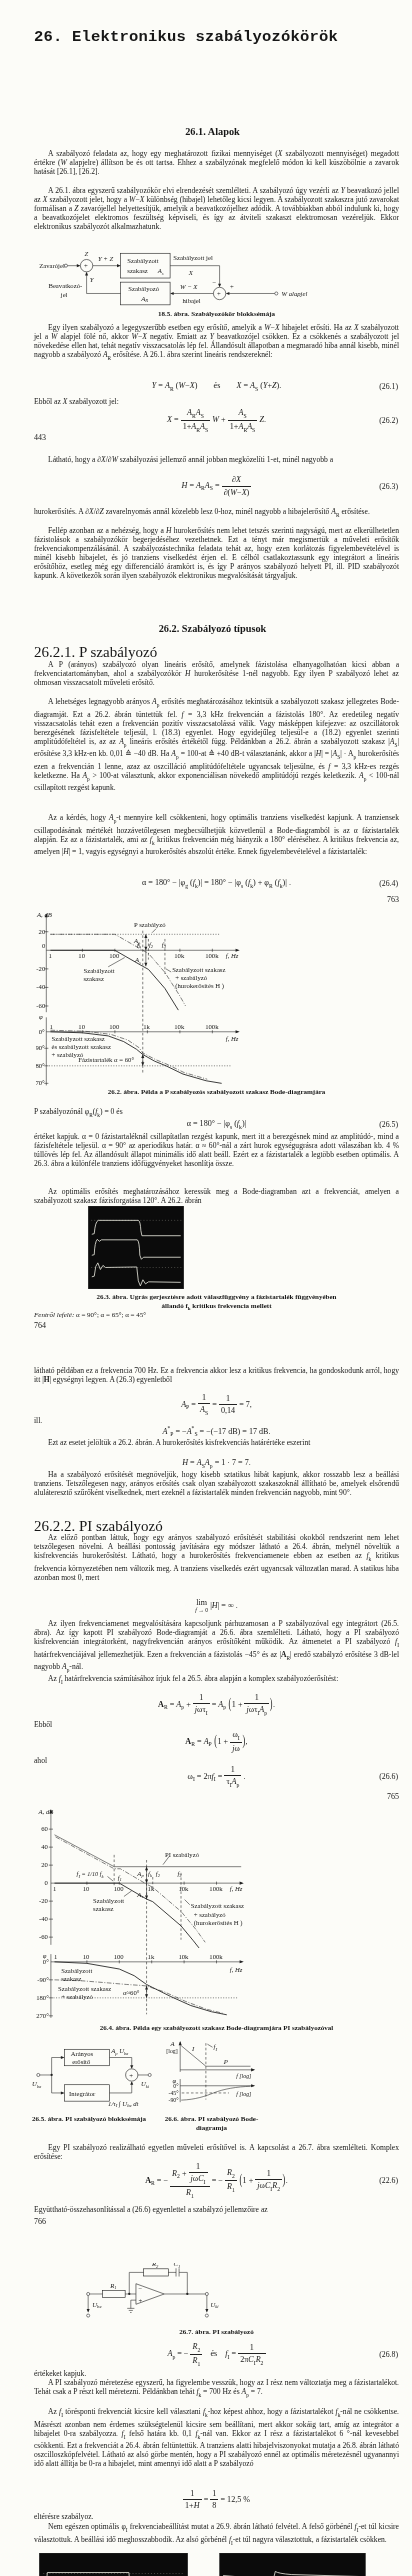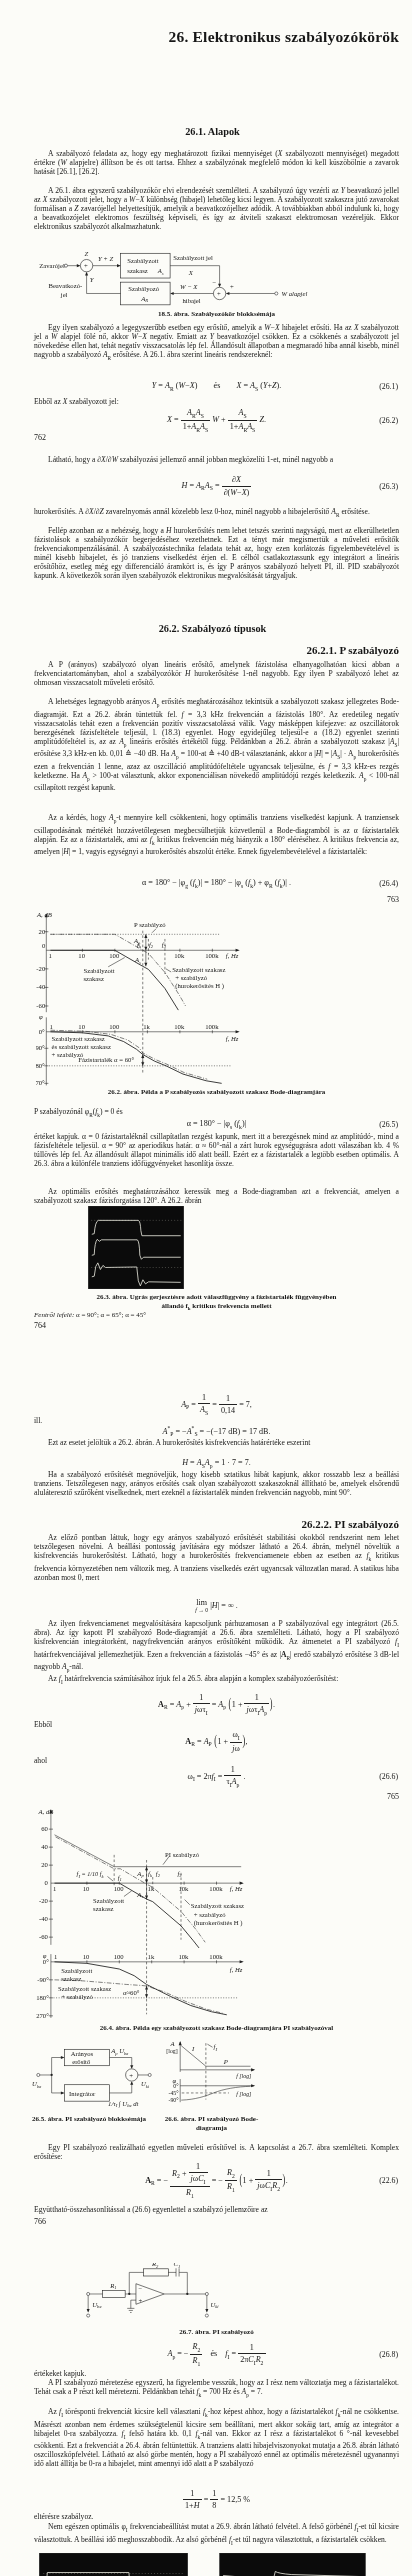--- a/index.html
+++ b/index.html
@@ -1,23 +1,23 @@
 <!DOCTYPE html>
 <html style="font-size:8.2px"><head>
 <meta charset="utf-8">
 <style>
   html,body{margin:0;padding:0;background:#ffffff;}
   #page{position:relative;width:412px;height:4025px;background:#fcfcf8;overflow:hidden;
         font-family:"Liberation Serif","DejaVu Serif",serif;color:#171717;}
   .b{position:absolute;}
   .para{left:34px;width:365px;text-align:justify;font-size:7.6px;line-height:9px;}
   .ind{text-indent:14px;}
-  .h-big{left:34px;width:365px;text-align:right;font-weight:700;font-size:15.5px;letter-spacing:0.2px;}
+  .h-big{left:34px;width:365px;text-align:left;font-weight:700;font-size:15.5px;letter-spacing:0.2px;font-family:Liberation Mono, monospace;}
   .h-sec{left:30px;width:365px;text-align:center;font-weight:700;font-size:10.3px;}
-  .h-sub{left:34px;width:365px;text-align:right;font-weight:700;font-size:11px;}
+  .h-sub{left:34px;width:365px;text-align:left;font-weight:400;font-size:15px;}
   .eq{left:34px;width:365px;display:flex;align-items:center;justify-content:center;font-size:8.1px;}
   .eq .num{position:absolute;right:1px;font-size:7.8px;}
   .lbl{left:34px;font-size:7.6px;}
   .pg{left:34px;width:365px;font-size:8px;}
   .pg.r{text-align:right;}
   .cap{text-align:center;font-weight:700;font-size:7px;line-height:8.5px;}
   .capsub{text-align:left;font-size:7px;line-height:8.2px;}
   .fr{display:inline-block;vertical-align:middle;text-align:center;line-height:1.15;}
   .fr>.n{display:block;padding:0 2.1px 1px;border-bottom:0.6px solid #222;}
   .fr>.d{display:block;padding:1px 2.1px 0;}
@@ -101,21 +101,21 @@
   <div class="b para ind" style="top:323px">Egy ilyen szabályozó a legegyszerűbb esetben egy erősítő, amelyik a <i>W</i>−<i>X</i> hibajelet erősíti. Ha az <i>X</i> szabályozott jel a <i>W</i> alapjel fölé nő, akkor <i>W</i>−<i>X</i> negatív. Emiatt az <i>Y</i> beavatkozójel csökken. Ez a csökkenés a szabályozott jel növekedése ellen hat, tehát negatív visszacsatolás lép fel. Állandósult állapotban a megmaradó hiba annál kisebb, minél nagyobb a szabályozó <i>A</i><sub>R</sub> erősítése. A 26.1. ábra szerint lineáris rendszereknél:</div>
   <div class="b eq" style="top:380px;height:12.4px">
       <span><i>Y</i> = <i>A</i><sub>R</sub> (<i>W</i>−<i>X</i>)  és  <i>X</i> = <i>A</i><sub>S</sub> (<i>Y</i>+<i>Z</i>).</span>
       <span class="num">(26.1)</span>
     </div>
   <div class="b para" style="top:397px">Ebből az <i>X</i> szabályozott jel:</div>
   <div class="b eq" style="top:409px;height:23px">
       <span><i>X</i> = <span class="fr"><span class="n"><i>A</i><sub>R</sub><i>A</i><sub>S</sub></span><span class="d">1+<i>A</i><sub>R</sub><i>A</i><sub>S</sub></span></span> <i>W</i> + <span class="fr"><span class="n"><i>A</i><sub>S</sub></span><span class="d">1+<i>A</i><sub>R</sub><i>A</i><sub>S</sub></span></span> <i>Z</i>.</span>
       <span class="num">(26.2)</span>
     </div>
-  <div class="b pg" style="top:433px">762</div>
+  <div class="b pg" style="top:433px">443</div>
 
   <div class="b para ind" style="top:455px">Látható, hogy a ∂<i>X</i>/∂<i>W</i> szabályozási jellemző annál jobban megközelíti 1-et, minél nagyobb a</div>
   <div class="b eq" style="top:474px;height:24px">
       <span><i>H</i> = <i>A</i><sub>R</sub><i>A</i><sub>S</sub> = <span class="fr"><span class="n">∂<i>X</i></span><span class="d">∂(<i>W</i>−<i>X</i>)</span></span></span>
       <span class="num">(26.3)</span>
     </div>
   <div class="b para" style="top:507px">hurokerősítés. A ∂<i>X</i>/∂<i>Z</i> zavarelnyomás annál közelebb lesz 0-hoz, minél nagyobb a hibajelerősítő <i>A</i><sub>R</sub> erősítése.</div>
   <div class="b para ind" style="top:526px">Fellép azonban az a nehézség, hogy a <i>H</i> hurokerősítés nem lehet tetszés szerinti nagyságú, mert az elkerülhetetlen fázistolások a szabályozókör begerjedéséhez vezethetnek. Ezt a tényt már megismertük a műveleti erősítők frekvenciakompenzálásánál. A szabályozástechnika feladata tehát az, hogy ezen korlátozás figyelembevételével is minél kisebb hibajelet, és jó tranziens viselkedést érjen el. E célból csatlakoztassunk egy integrátort a lineáris erősítőhöz, esetleg még egy differenciáló áramkört is, és így P arányos szabályozó helyett PI, ill. PID szabályozót kapunk. A következők során ilyen szabályozók elektronikus megvalósítását tárgyaljuk.</div>
 
   <div class="b h-sec" style="top:623px">26.2. Szabályozó típusok</div>
@@ -235,20 +235,21 @@
       <line class="trf" x1="6" y1="120" x2="182" y2="120"></line>
     <path class="trace" d="M8,55 L12,54 Q14,30 20,28 L98,28 Q102,29 103,48 L105,58 L180,58"></path>
     <path class="trace" d="M8,96 L12,95 Q13,70 18,65 L22,69 L26,66 L96,66 Q100,68 101,96 L104,104 L108,100 L180,100"></path>
     <path class="trace" d="M8,138 L12,137 L15,118 L19,111 L24,124 L29,116 L34,120 L95,119 L98,146 L102,156 L107,144 L112,152 L118,148 L180,149"></path>
   </svg>
   <div class="b cap" style="top:1293px;left:34px;width:365px">26.3. ábra. Ugrás gerjesztésre adott válaszfüggvény a fázistartalék függvényében</div>
   <div class="b cap" style="top:1302px;left:34px;width:365px">állandó f<sub>k</sub> kritikus frekvencia mellett</div>
   <div class="b capsub" style="top:1311px;left:34px;width:365px"><i>Fentről lefelé:</i> α = 90°; α = 65°; α = 45°</div>
   <div class="b pg" style="top:1321px">764</div>
 
+  <div class="b para" style="top:1366px">látható példában ez a frekvencia 700 Hz. Ez a frekvencia akkor lesz a kritikus frekvencia, ha gondoskodunk arról, hogy itt |<b>H</b>| egységnyi legyen. A (26.3) egyenletből</div>
   <div class="b eq" style="top:1394px;height:20.6px">
       <span><i>A</i><sub>P</sub> = <span class="fr"><span class="n">1</span><span class="d"><i>A</i><sub>S</sub></span></span> = <span class="fr"><span class="n">1</span><span class="d">0,14</span></span> = 7,</span>
     </div>
   <div class="b lbl" style="top:1416px">ill.</div>
   <div class="b eq" style="top:1425px;height:12.4px">
       <span><i>A</i><sup>*</sup><sub>P</sub> = −<i>A</i><sup>*</sup><sub>S</sub> = −(−17 dB) = 17 dB.</span>
     </div>
   <div class="b para ind" style="top:1438px">Ezt az esetet jelöltük a 26.2. ábrán. A hurokerősítés kisfrekvenciás határértéke eszerint</div>
   <div class="b eq" style="top:1457px;height:12.4px">
       <span><i>H</i> = <i>A</i><sub>S</sub><i>A</i><sub>p</sub> = 1 · 7 = 7.</span>

